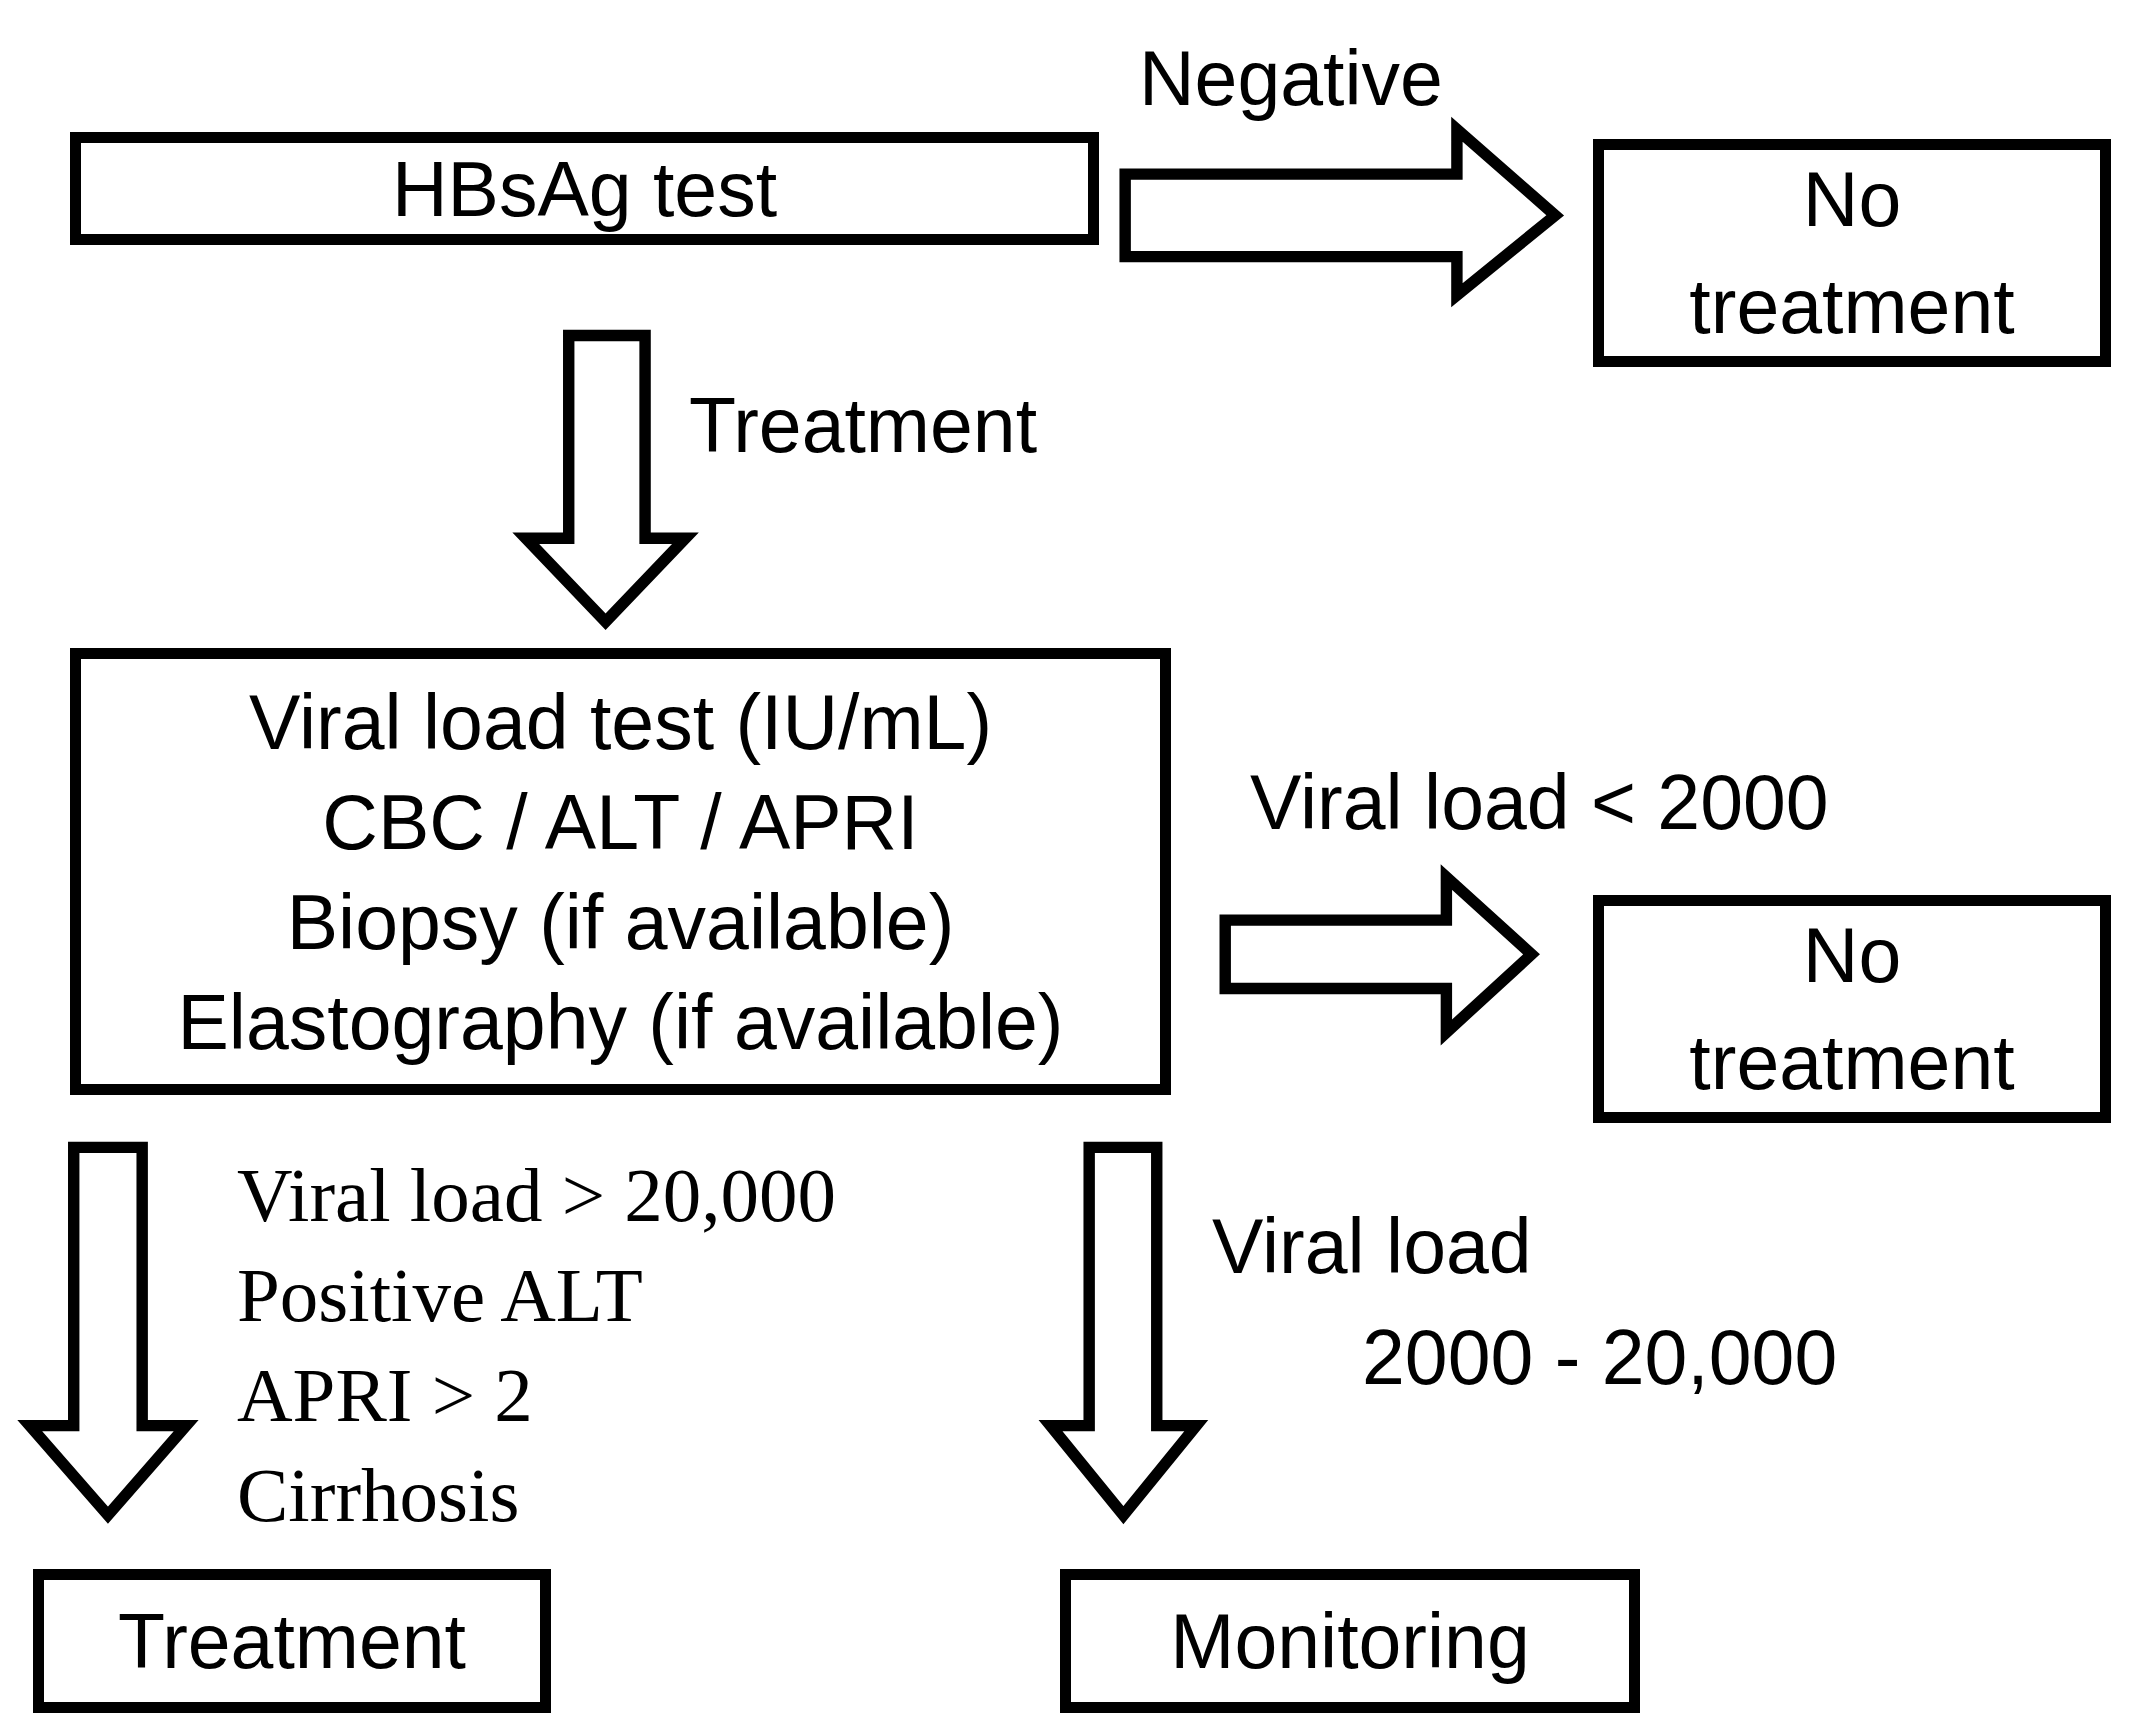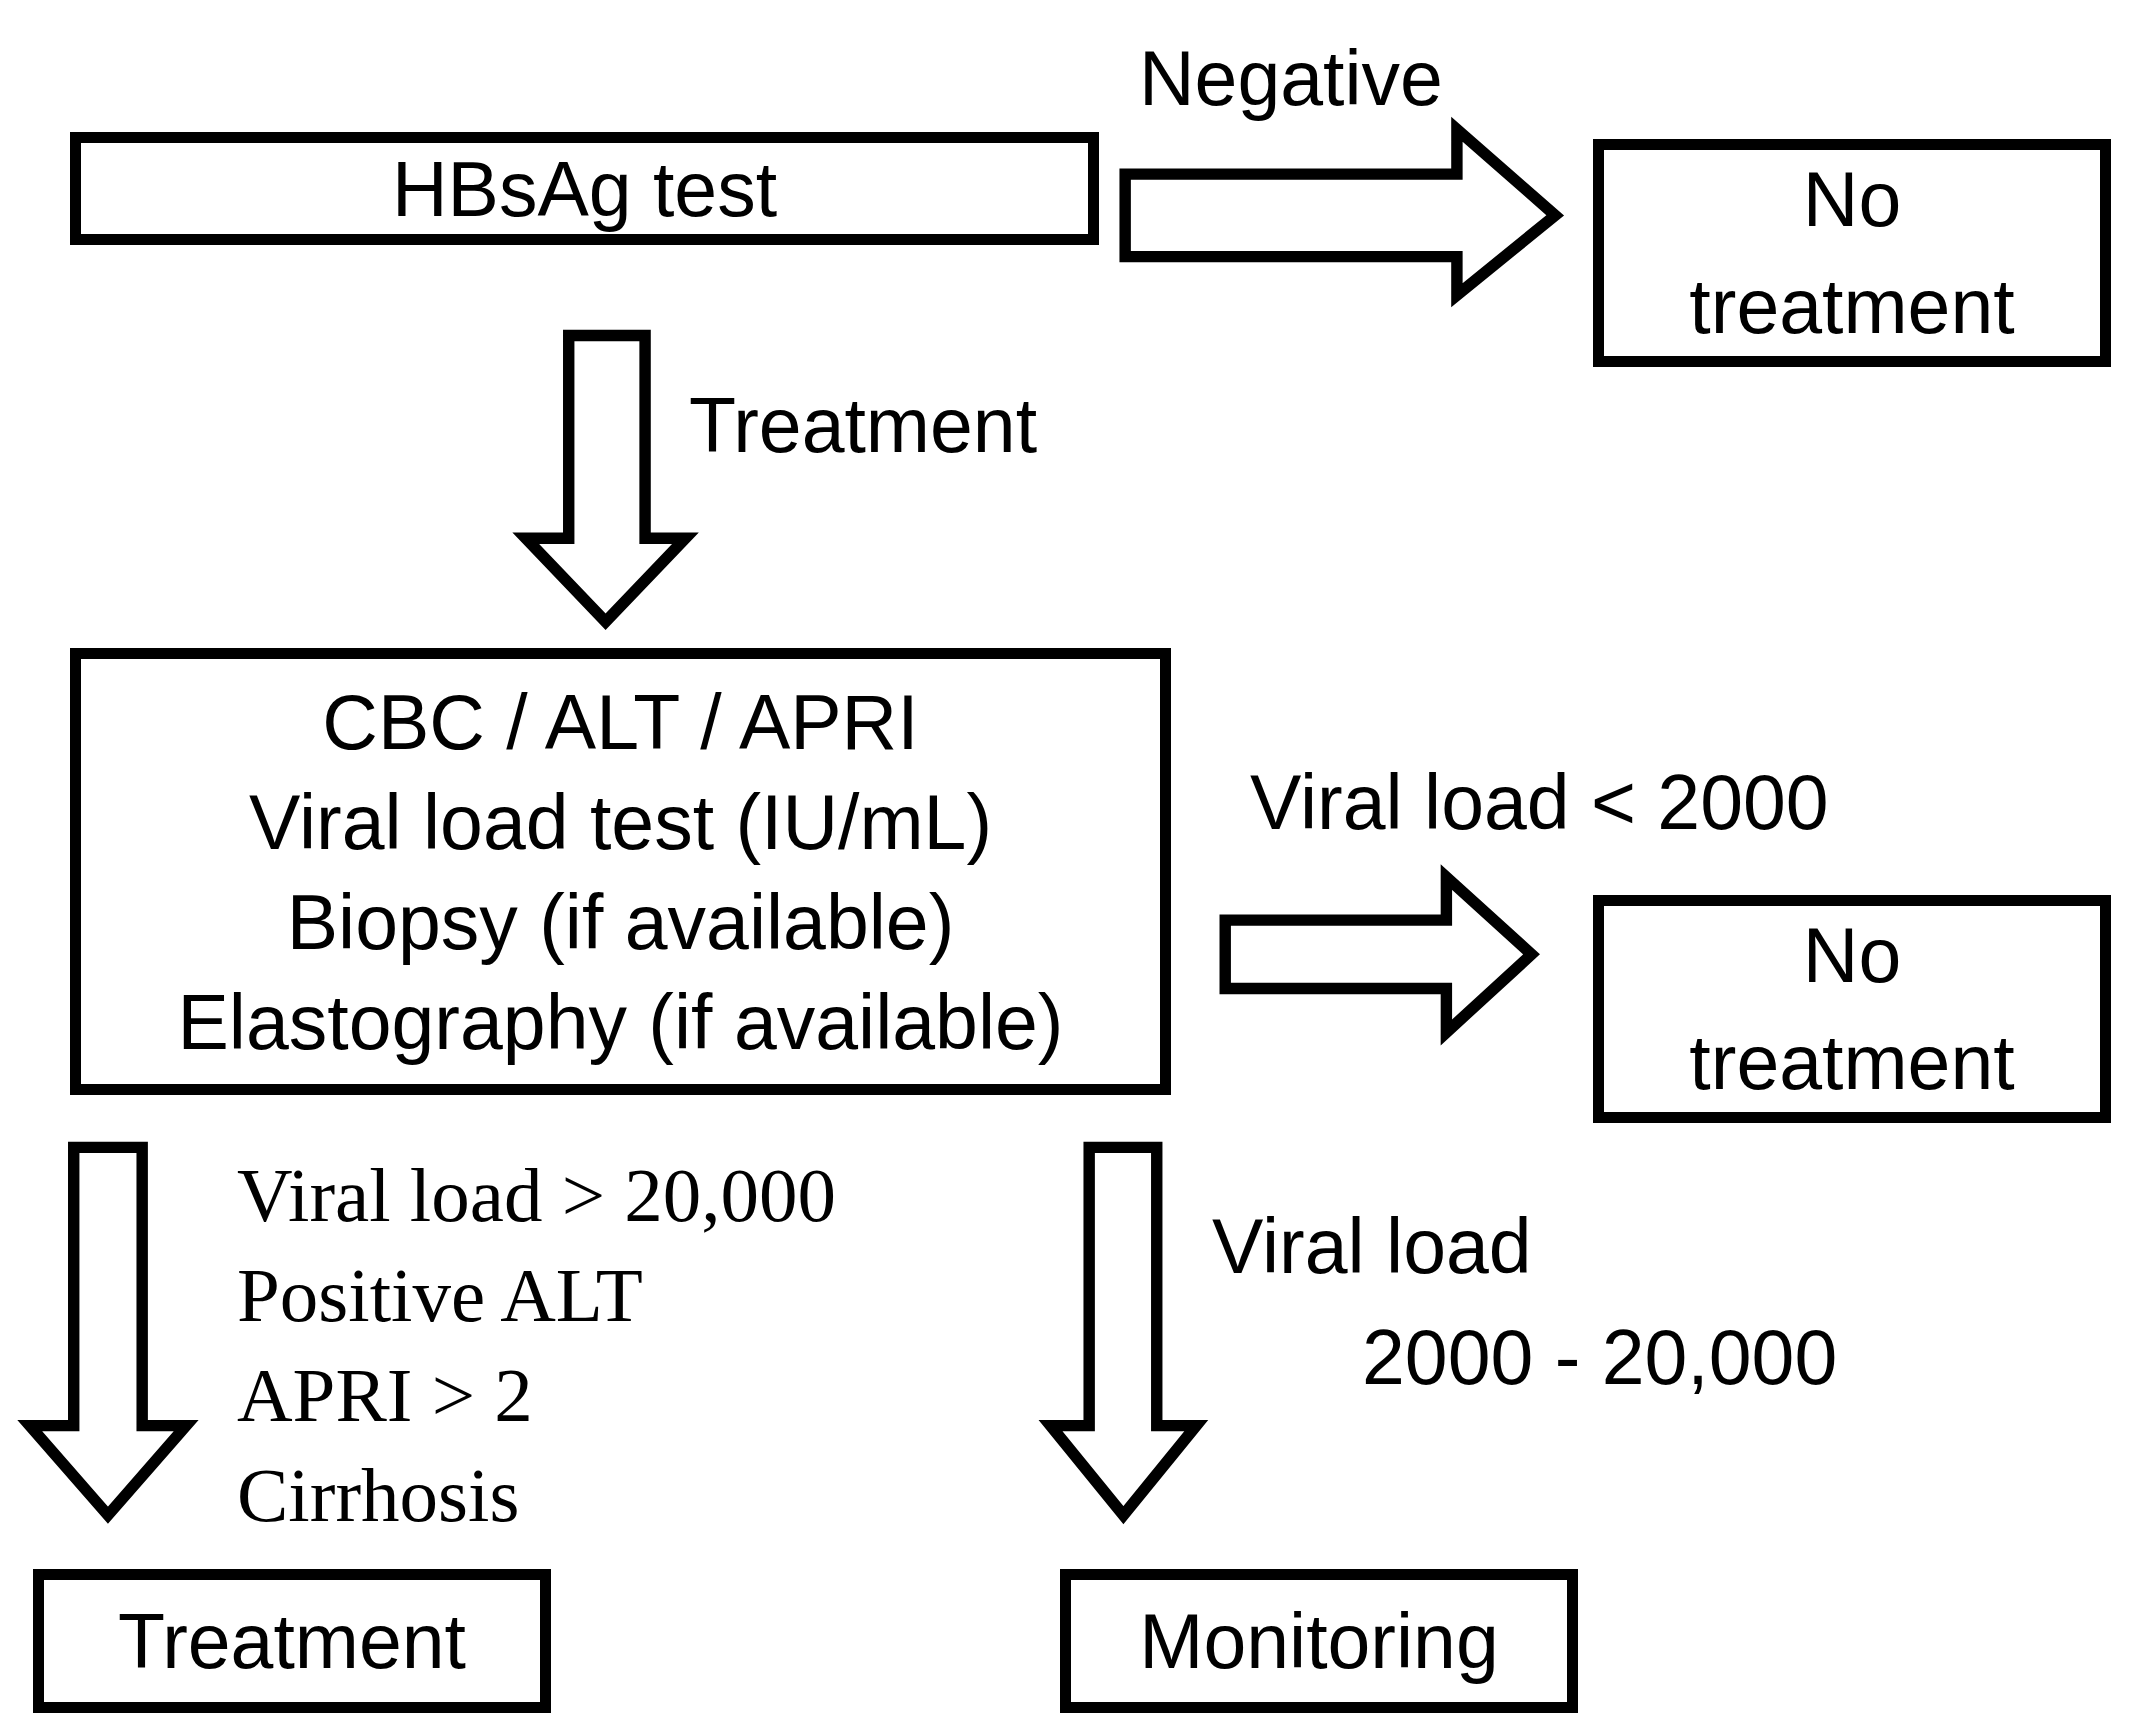--- a/index.html
+++ b/index.html
@@ -81,36 +81,36 @@
   <div class="box" style="left:70px; top:132px; width:1029px; height:113px;">
     <div>HBsAg test</div>
   </div>
 
   <div class="box two-line" style="left:1593px; top:139px; width:518px; height:228px;">
     <div>No</div>
     <div>treatment</div>
   </div>
 
   <div class="box" style="left:70px; top:648px; width:1101px; height:447px;">
+    <div>Viral load test (IU/mL)</div>
     <div>CBC / ALT / APRI</div>
-    <div>Viral load test (IU/mL)</div>
     <div>Biopsy (if available)</div>
     <div>Elastography (if available)</div>
   </div>
 
   <div class="box two-line" style="left:1593px; top:895px; width:518px; height:228px;">
     <div>No</div>
     <div>treatment</div>
   </div>
 
   <div class="box" style="left:33px; top:1569px; width:518px; height:144px;">
     <div>Treatment</div>
   </div>
 
-  <div class="box" style="left:1060px; top:1569px; width:518px; height:144px;text-align:right;">
+  <div class="box" style="left:1060px; top:1569px; width:580px; height:144px;text-align:right;">
     <div>Monitoring</div>
   </div>
 
   <div class="edge-label" style="left:1139px; top:32px;">Negative</div>
 
   <div class="edge-label" style="left:689px; top:379px;">Treatment</div>
 
   <div class="edge-label" style="left:1250px; top:756px;">Viral load &lt; 2000</div>
 
   <div class="criteria-list" style="left:237px; top:1145px;font-family:Liberation Serif, serif;">

